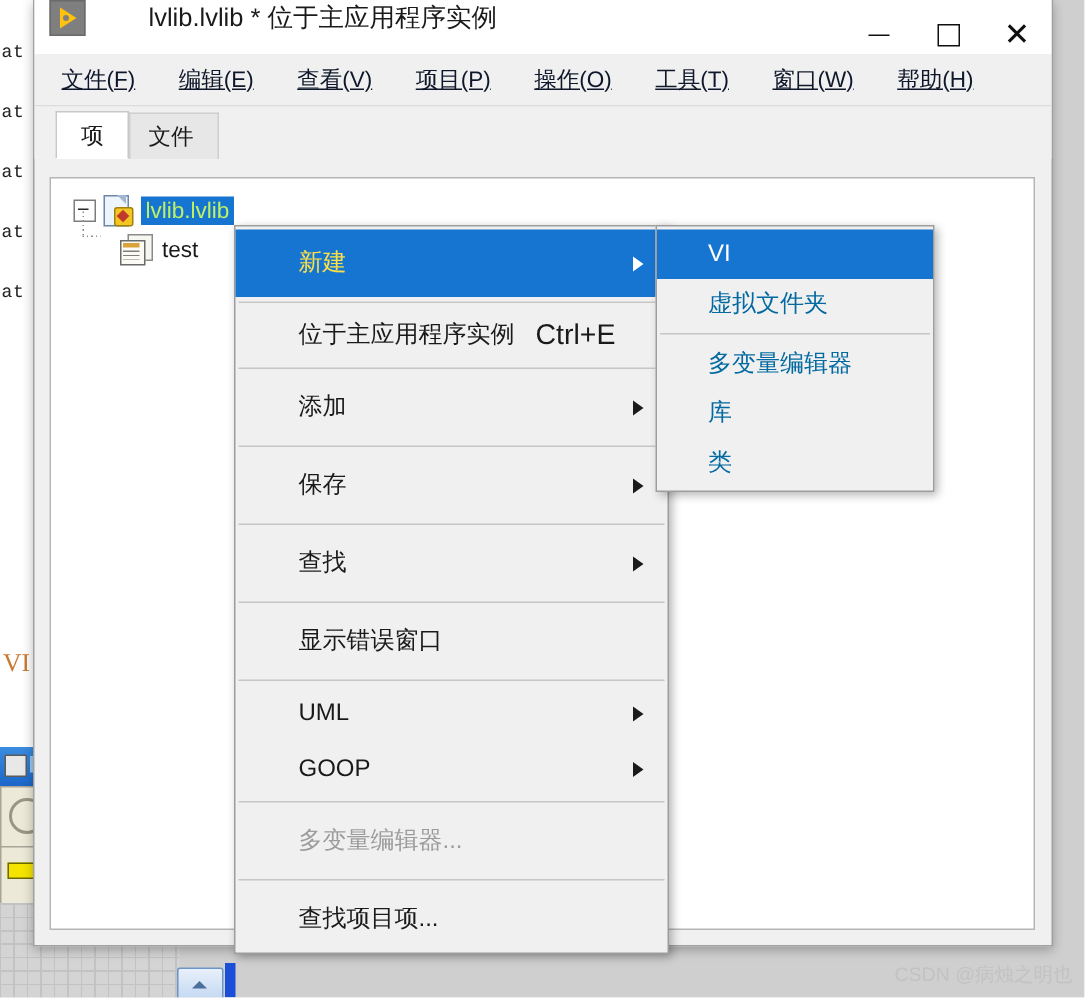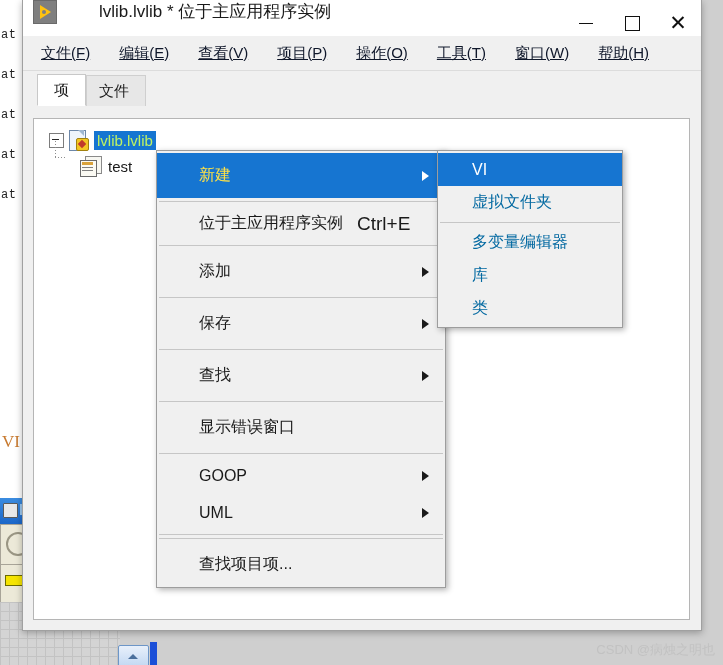--- a/index.html
+++ b/index.html
@@ -488,31 +488,34 @@
 
     <div class="msep"></div>
 
     <div class="mi">
       <span>显示错误窗口</span>
     </div>
 
     <div class="msep"></div>
 
     <div class="mi small">
+      <span>UML</span>
+      <span class="arrow"></span>
+    </div>
+
+    <div class="mi small">
       <span>GOOP</span>
       <span class="arrow"></span>
     </div>
 
-    <div class="mi small">
-      <span>UML</span>
-      <span class="arrow"></span>
-    </div>
-
-    <div class="msep"></div>
-
+    <div class="msep"></div>
+
+    <div class="mi disabled">
+      <span>多变量编辑器...</span>
+    </div>
 
     <div class="msep"></div>
 
     <div class="mi">
       <span>查找项目项...</span>
     </div>
 
   </div>
 
   <div class="submenu">

